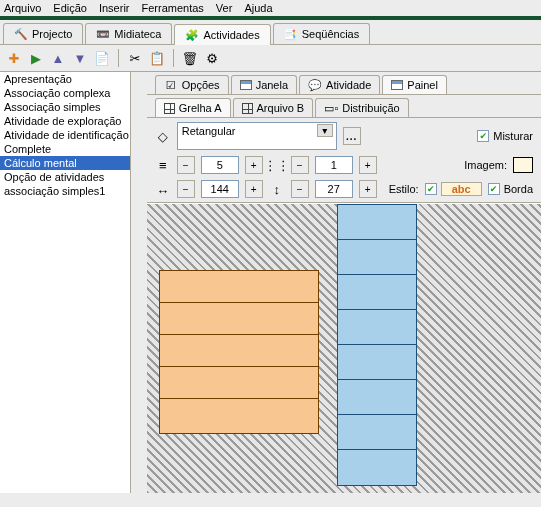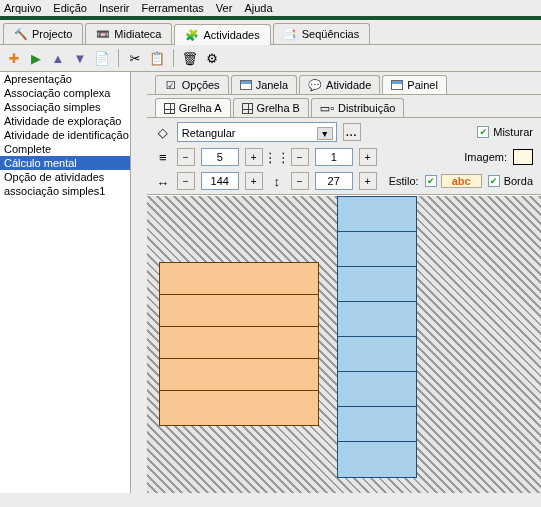--- a/index.html
+++ b/index.html
@@ -66,21 +66,21 @@
     border: 1px solid #aca899;
     border-bottom: none;
     background: #ececec;
     margin-right: 2px;
     border-radius: 3px 3px 0 0;
     cursor: default;
   }
   .subtab.active { background: #f8f8f8; position: relative; top: 0; }
   .controls { padding: 4px 8px; display: flex; flex-direction: column; gap: 6px; border-bottom: 1px solid #aca899; }
   .ctrl-row { display: flex; align-items: center; gap: 6px; }
-  .dropdown { flex: 0 0 160px; height: 20px; border: 1px solid #7f9db9; background: #fff; display: flex; align-items: flex-start; padding: 4px 4px; position: relative; }
+  .dropdown { flex: 0 0 160px; height: 28px; border: 1px solid #7f9db9; background: #fff; display: flex; align-items: flex-end; padding: 12px 4px; position: relative; }
   .dropdown::after { content: "▾"; position: absolute; right: 3px; font-size: 10px; background: #e3e3e3; width: 14px; text-align: center; border: 1px solid #aca899; }
   .sq-btn { width: 18px; height: 18px; border: 1px solid #aca899; background: #ececec; display: inline-flex; align-items: center; justify-content: center; font-size: 10px; cursor: default; }
   .num-in { width: 38px; height: 18px; border: 1px solid #7f9db9; background: #fff; text-align: center; line-height: 16px; }
   .swatch { width: 20px; height: 16px; border: 1px solid #000; background: #fff8e0; }
   .chk { display: inline-flex; align-items: center; gap: 4px; }
   .chk-box { width: 12px; height: 12px; border: 1px solid #7f9db9; background: #fff; display: inline-flex; align-items: center; justify-content: center; font-size: 9px; color: #21a121; }
   .abc { border: 1px solid #aca899; background: #fff4d6; padding: 0 10px; color: #d2691e; font-weight: bold; }
   .canvas-wrap { flex: 1; position: relative; overflow: hidden;
     background-image: repeating-linear-gradient(45deg, #9a9a9a 0 2px, #e6e6e6 2px 6px);
     border-top: 1px solid #fff;
@@ -181,21 +181,21 @@
       </div>
     </div>
 
     <div class="subtab-row">
       <div class="subtab active">
         <span class="grid-ico"></span>
         <span>Grelha A</span>
       </div>
       <div class="subtab">
         <span class="grid-ico"></span>
-        <span>Grelha B</span>
+        <span>Arquivo B</span>
       </div>
       <div class="subtab">
         <span class="small-ico">▭▫</span>
         <span>Distribuição</span>
       </div>
     </div>
 
     <div class="controls">
       <div class="ctrl-row">
         <span class="tb-ico">◇</span>

